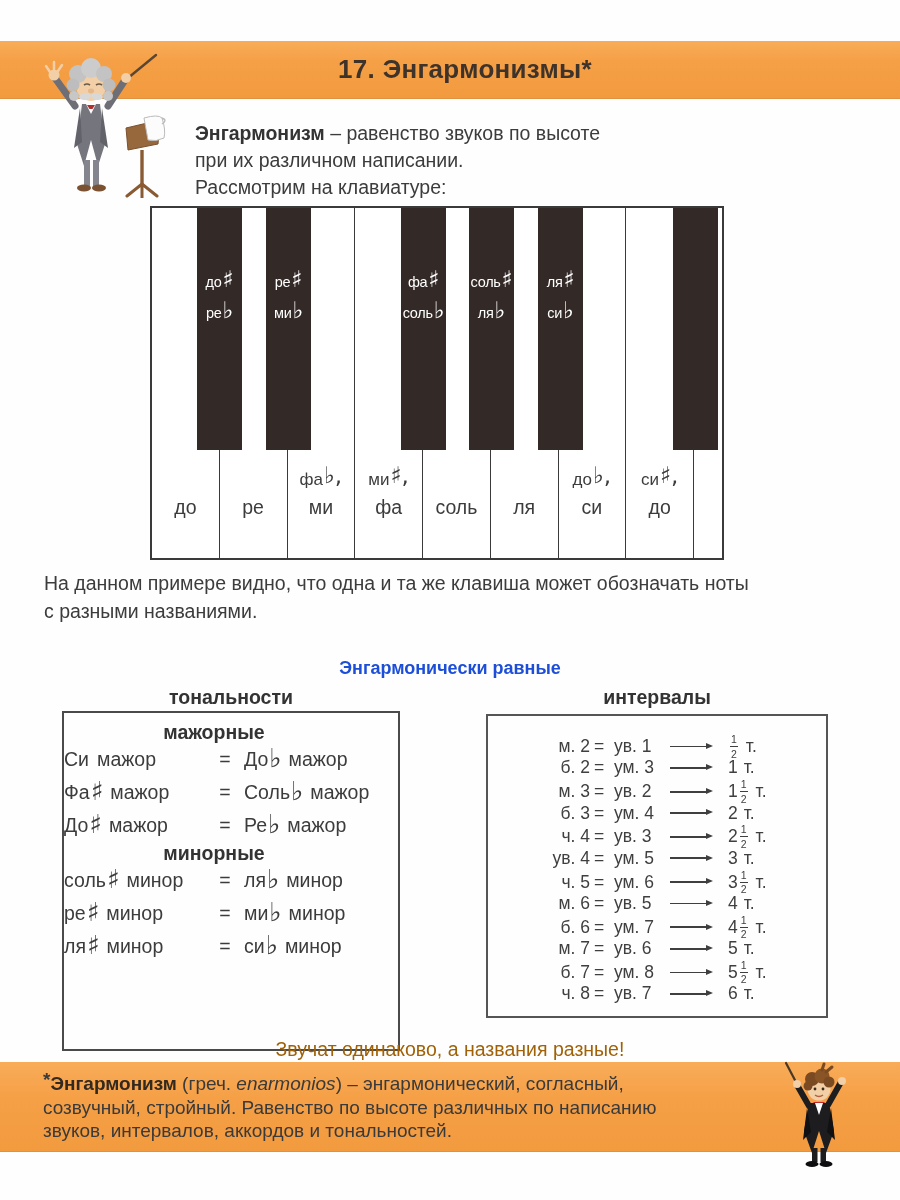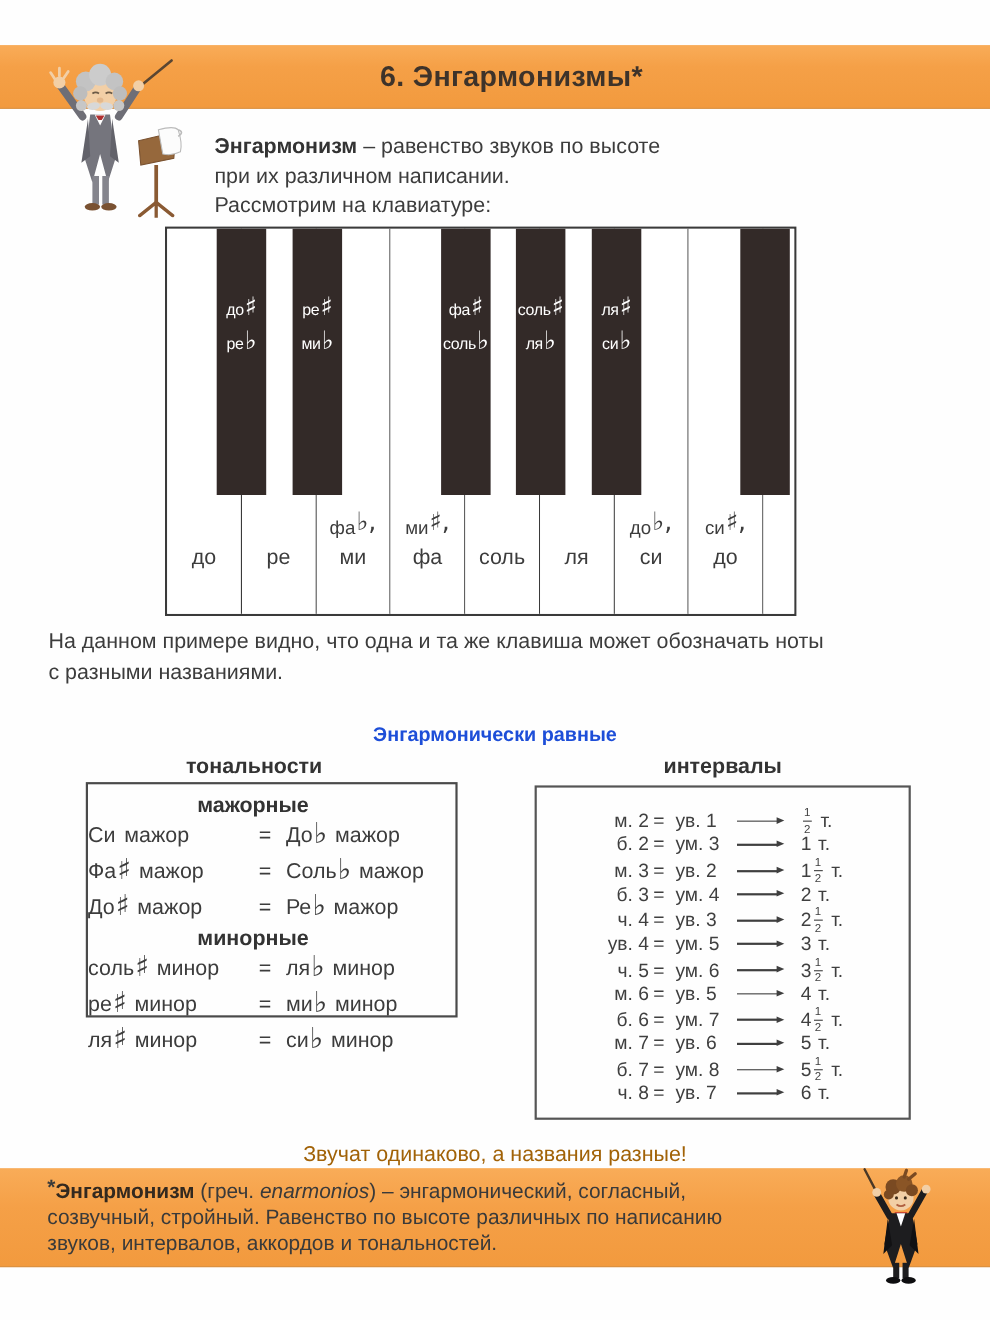--- a/index.html
+++ b/index.html
@@ -54,21 +54,21 @@
   .bk-line{color:#fff;font-size:14.5px;letter-spacing:-.3px;height:31px;display:flex;align-items:center;white-space:nowrap;}
   .bk-line .acc{font-family:"DejaVu Sans",sans-serif;font-size:23px;position:relative;top:-3px;margin-left:1px;}
   
   .paragraph{position:absolute;left:44px;top:570px;width:830px;font-size:19.5px;line-height:27.5px;}
   .section-title{position:absolute;left:0;top:658px;width:100%;text-align:center;font-size:18px;font-weight:bold;color:#1d4ed8;}
   .col-header{position:absolute;top:686px;text-align:center;font-size:19.5px;font-weight:bold;color:#333;}
   .col-header.left{left:62px;width:338px;}
   .col-header.right{left:486px;width:342px;}
   
   .tonal-box{
-    position:absolute;left:78px;top:711px;width:338px;height:214px;
+    position:absolute;left:62px;top:711px;width:338px;height:340px;
     border:2px solid #4A4A4A;box-sizing:border-box;padding-top:8px;
   }
   .tonal-title{text-align:center;font-weight:bold;font-size:19.5px;line-height:22px;color:#333;margin-right:34px;}
   .tonal-title.minor{}
   .t-row{display:grid;grid-template-columns:146px 30px 1fr;height:33px;align-items:center;font-size:19.5px;}
   .t-left{white-space:nowrap;}
   .t-eq{text-align:center;}
   .t-right{text-align:left;white-space:nowrap;padding-left:4px;}
   .t-word{margin-left:7px;}
   .t-acc{font-family:"DejaVu Sans",sans-serif;font-size:26px;vertical-align:-1px;margin-left:1px;line-height:0;}
@@ -104,21 +104,21 @@
   .footnote .star{position:relative;top:-4px;font-weight:bold;}
   .footnote i{font-style:italic;}
   .boy{position:absolute;left:782px;top:1060px;width:74px;height:110px;z-index:3;}
 </style>
 </head>
 <body>
 
 <div class="page">
 
   <div class="band-header">
-    <div class="page-title">6. Энгармонизмы*</div>
+    <div class="page-title">17. Энгармонизмы*</div>
   </div>
 
   <svg class="conductor" viewBox="0 0 150 150">
     <line x1="98" y1="30" x2="126" y2="7" stroke="#5A4632" stroke-width="2.4" stroke-linecap="round"></line>
     <line x1="45" y1="58" x2="25" y2="30" stroke="#6E6E76" stroke-width="7" stroke-linecap="round"></line>
     <line x1="78" y1="58" x2="95" y2="32" stroke="#6E6E76" stroke-width="7" stroke-linecap="round"></line>
     <circle cx="24" cy="27" r="5.5" fill="#F2CFA6"></circle>
     <circle cx="96" cy="30" r="5" fill="#F2CFA6"></circle>
     <path d="M20,24 l-4,-6 M24,21 l0,-7 M28,23 l4,-6" stroke="#F2CFA6" stroke-width="2.5" stroke-linecap="round" fill="none"></path>
     <circle cx="61" cy="38" r="15" fill="#F2CFA6"></circle>

